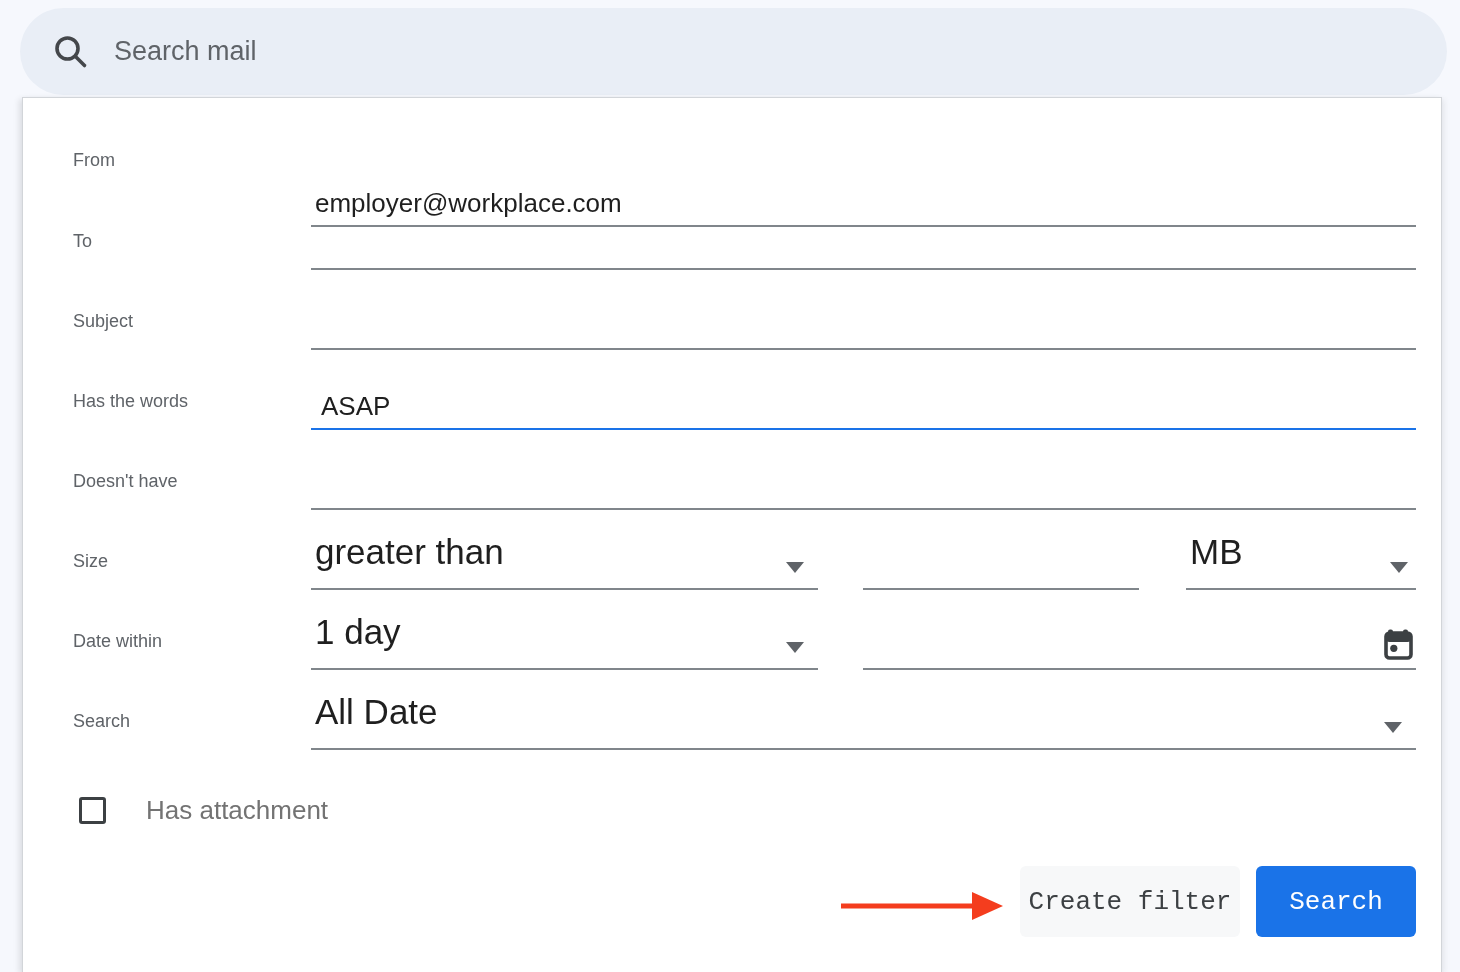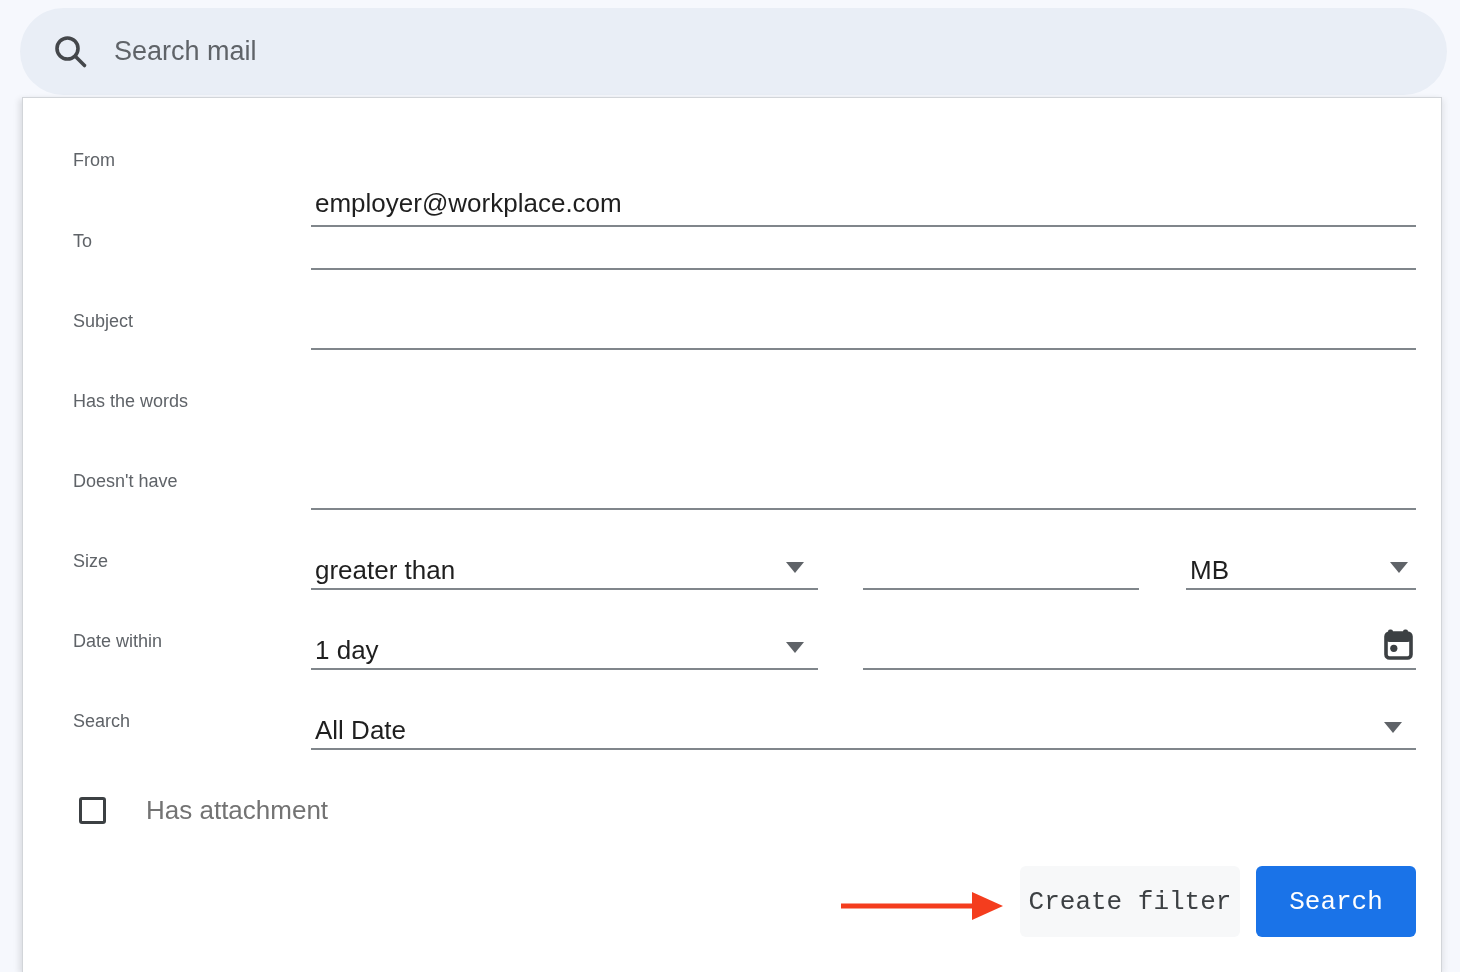--- a/index.html
+++ b/index.html
@@ -38,21 +38,21 @@
   .line-input {
     position:absolute; left:288px; width:1105px; height:42px;
     border:none; outline:none; background:transparent;
     border-bottom:2px solid #80868b;
     font-family:inherit; font-size:26px; color:#1f1f1f;
     padding:0 0 4px 4px;
   }
   .line-input.focused { border-bottom:2px solid #1a73e8; padding-left:10px; }
 
   .dropdown { position:absolute; height:42px; border-bottom:2px solid #80868b; cursor:pointer; }
-  .dd-text { position:absolute; left:4px; bottom:2px; font-size:26px; color:#1f1f1f; white-space:nowrap; }
+  .dd-text { position:absolute; left:4px; bottom:16px; font-size:35px; color:#1f1f1f; white-space:nowrap; }
   .dd-arrow {
     position:absolute; width:0; height:0; bottom:15px;
     border-left:9px solid transparent; border-right:9px solid transparent;
     border-top:11px solid #5f6368;
   }
 
   .date-input {
     position:absolute; left:840px; width:553px; height:42px;
     border:none; outline:none; background:transparent;
     border-bottom:2px solid #80868b;
@@ -95,20 +95,21 @@
   <span class="label" style="top:52px">From</span>
   <input class="line-input" style="top: 56px; margin-top: 31px;" value="employer@workplace.com">
 
   <span class="label" style="top:133px">To</span>
   <input class="line-input" style="top: 130px;" value="">
 
   <span class="label" style="top:213px">Subject</span>
   <input class="line-input" style="top: 210px;" value="">
 
   <span class="label" style="top:293px">Has the words</span>
+  <input class="line-input focused" style="top: 290px;" value="ASAP">
 
   <span class="label" style="top:373px">Doesn't have</span>
   <input class="line-input" style="top: 370px;" value="">
 
   <span class="label" style="top:453px">Size</span>
   <div class="dropdown" style="left:288px; top:450px; width:507px">
     <span class="dd-text">greater than</span>
     <span class="dd-arrow" style="right:14px"></span>
   </div>
   <input class="line-input" style="left: 840px; top: 450px; width: 276px;" value="">

